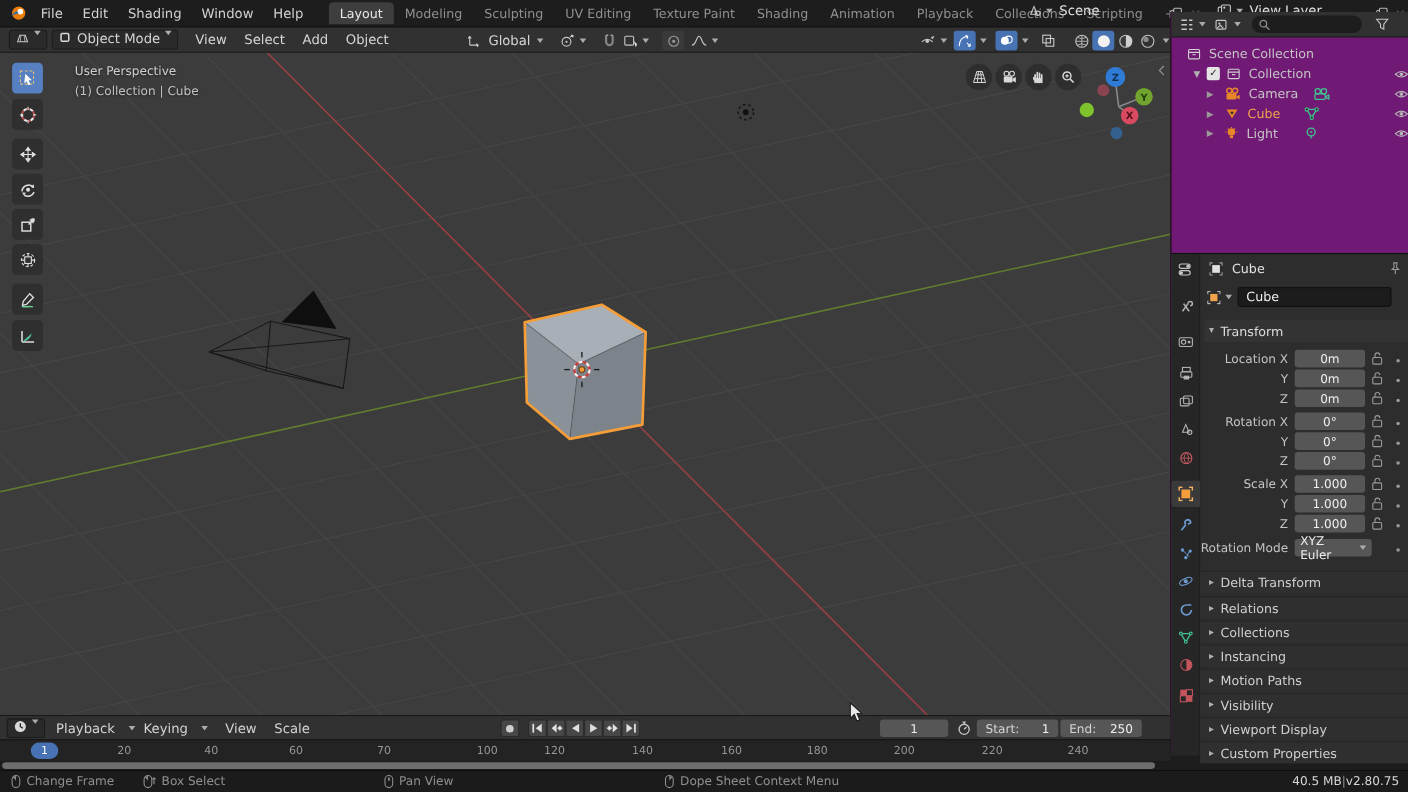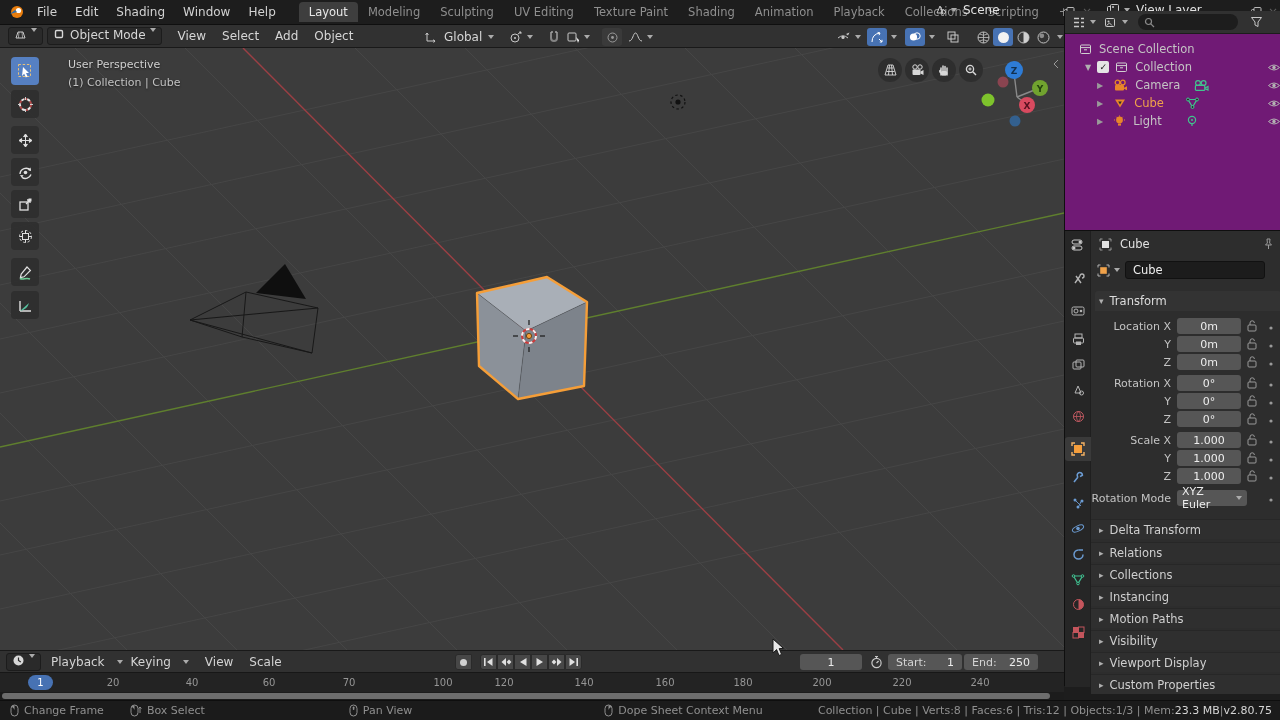--- a/index.html
+++ b/index.html
@@ -943,22 +943,21 @@
   <div class="hint" style="margin-left:166px">
     <span class="ic">
       <svg width="9" height="13" viewBox="0 0 9 13">
           <rect x="1" y="1" width="7" height="11" rx="3.5" fill="none" stroke="#8f8f8f"></rect>
           <path d="M7.5 2.5 Q4.5 4.5 4.5 6 V1.2" fill="#8f8f8f"></path>
         </svg>
     </span>
       <span>Dope Sheet Context Menu</span>
   </div>
   <div style="position:absolute;right:8px;display:flex">
-    <span>Collection | Cube | Verts:8 | Faces:6 | Tris:12 | Objects:1/3 | Mem: </span>
-      <span class="statsbright">23.3 MB</span>
+      <span class="statsbright">40.5 MB</span>
       <span> | </span>
       <span class="statsbright">v2.80.75</span>
   </div>
 </div>
 
 <svg class="abs" style="left:772px;top:638px;z-index:99" width="14" height="20" viewBox="0 0 14 20">
   <path d="M1 1 L1 15 L4.6 11.6 L7 17.5 L9.6 16.4 L7.2 10.6 L11.5 10.4 Z" fill="#e8e8e8" stroke="#1a1a1a" stroke-width="1"></path>
 </svg>
 
 </body></html>

